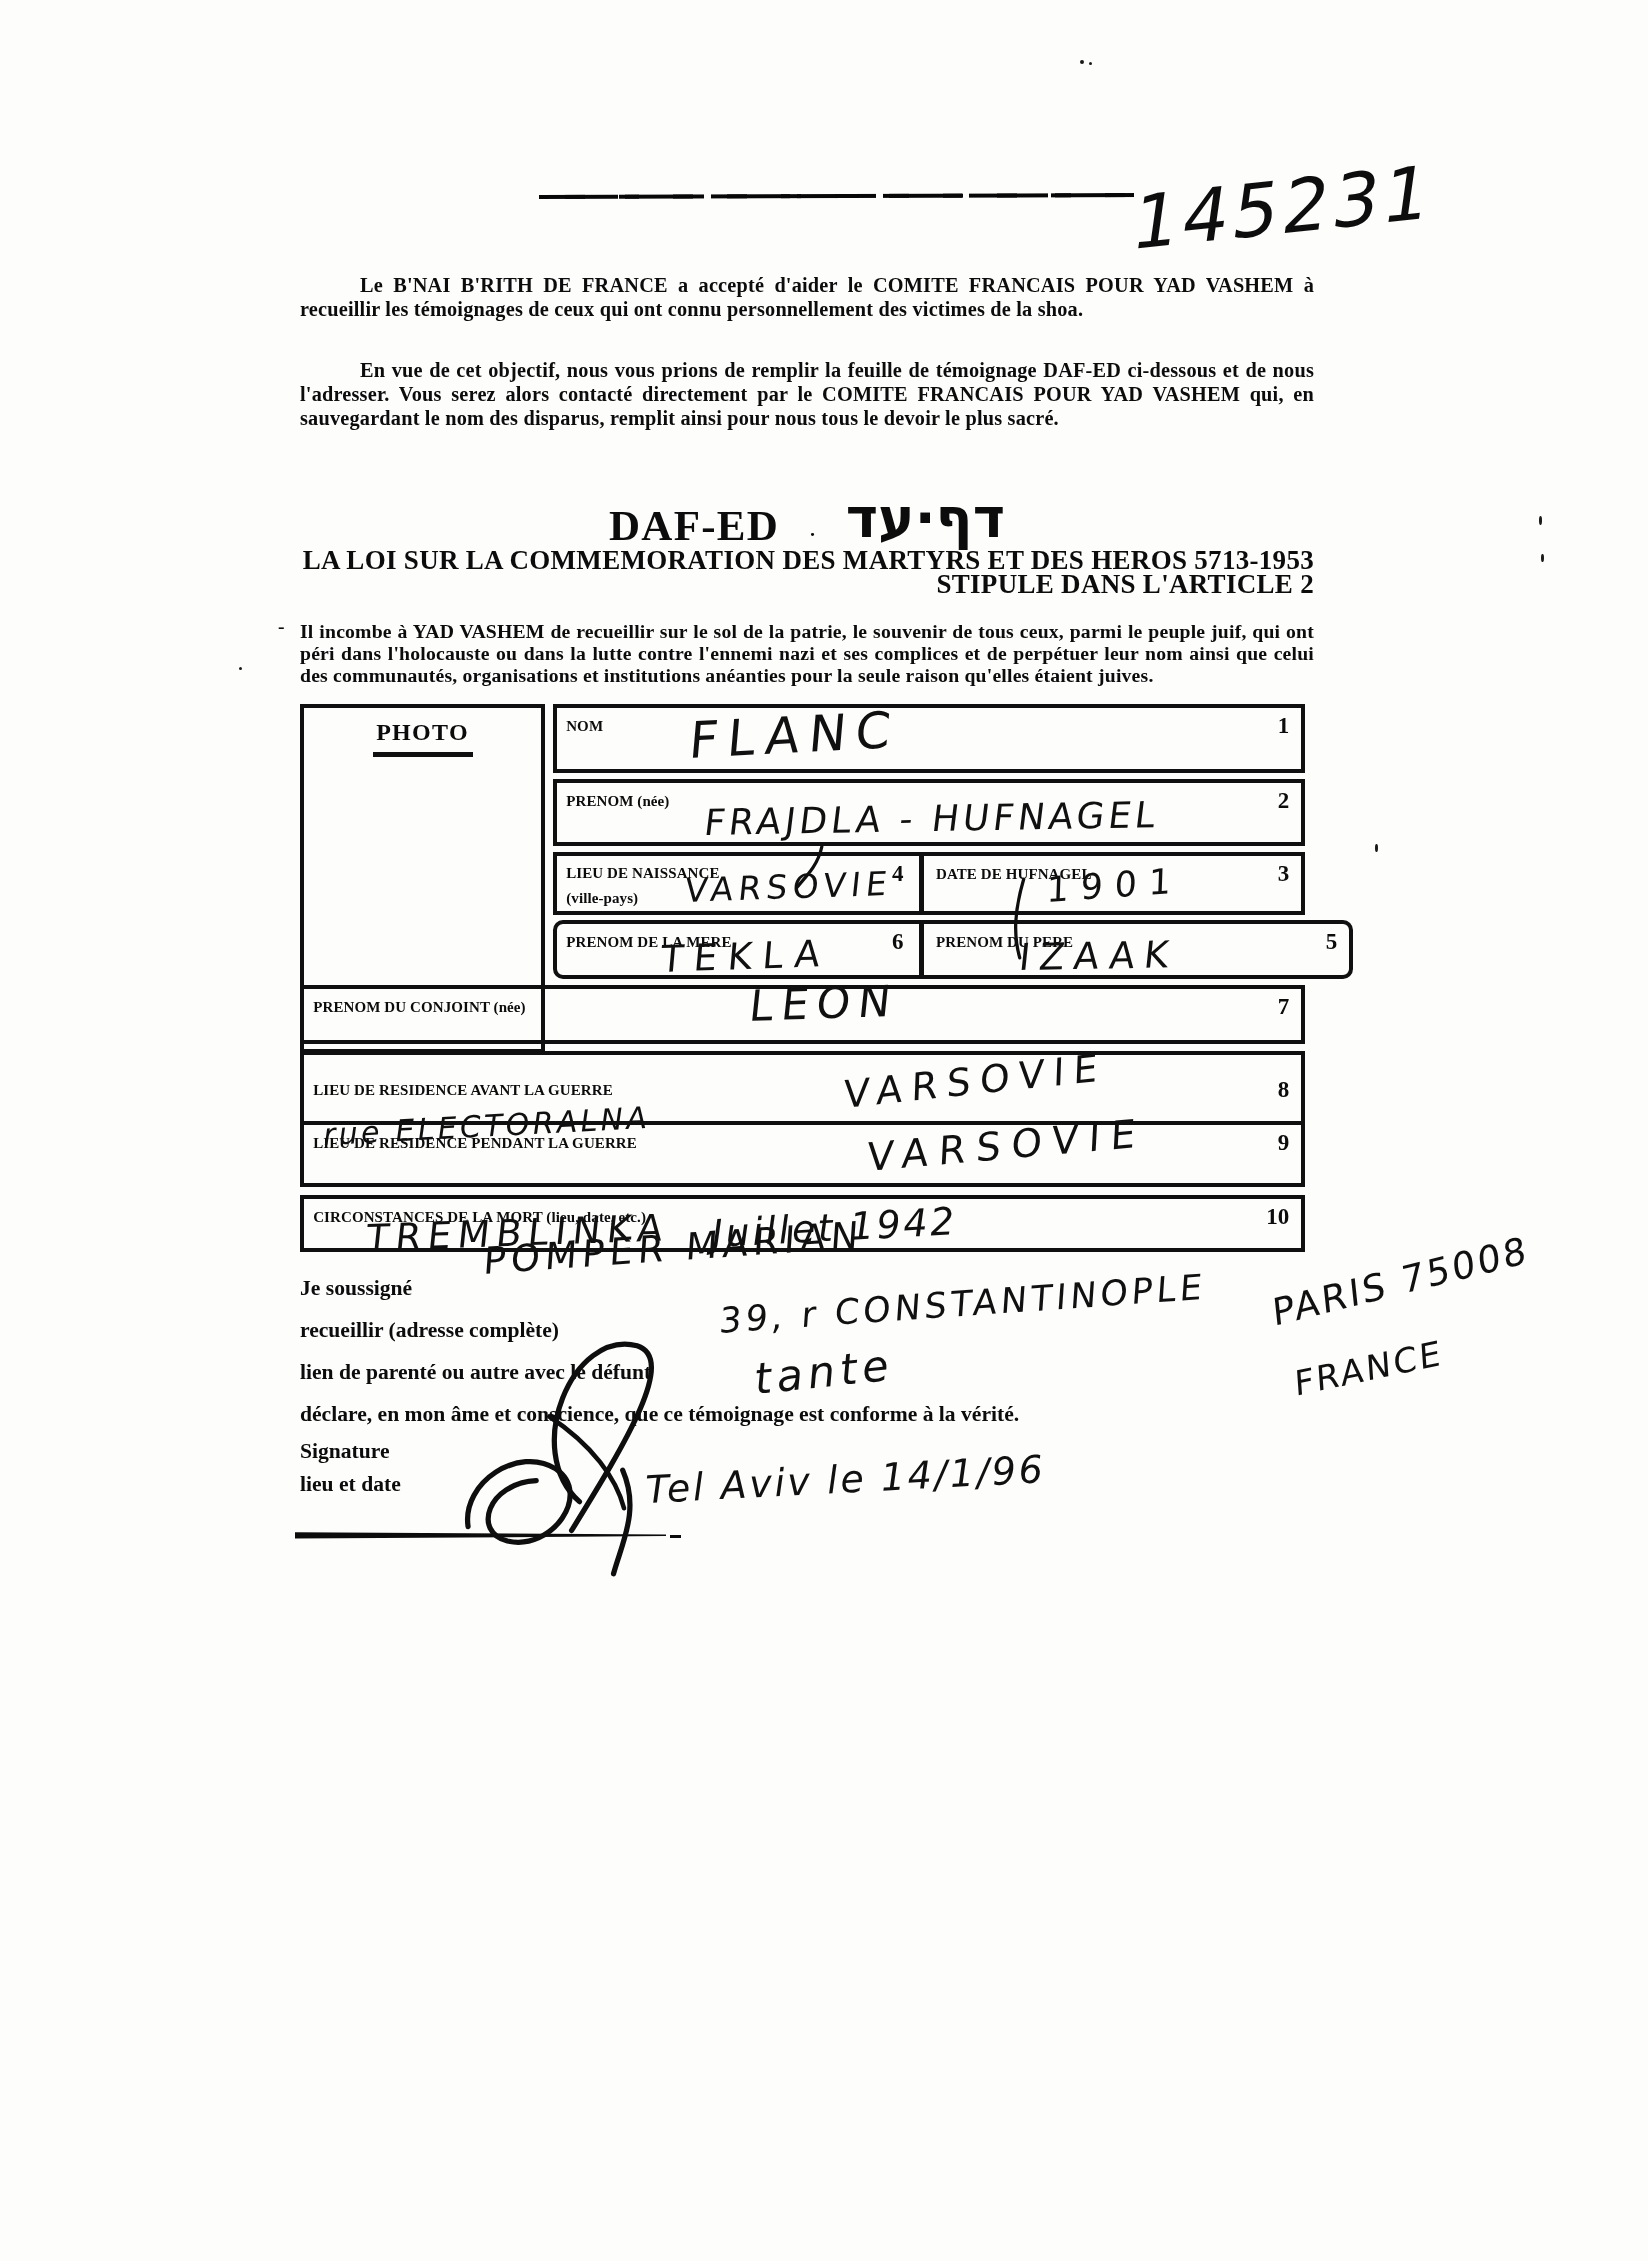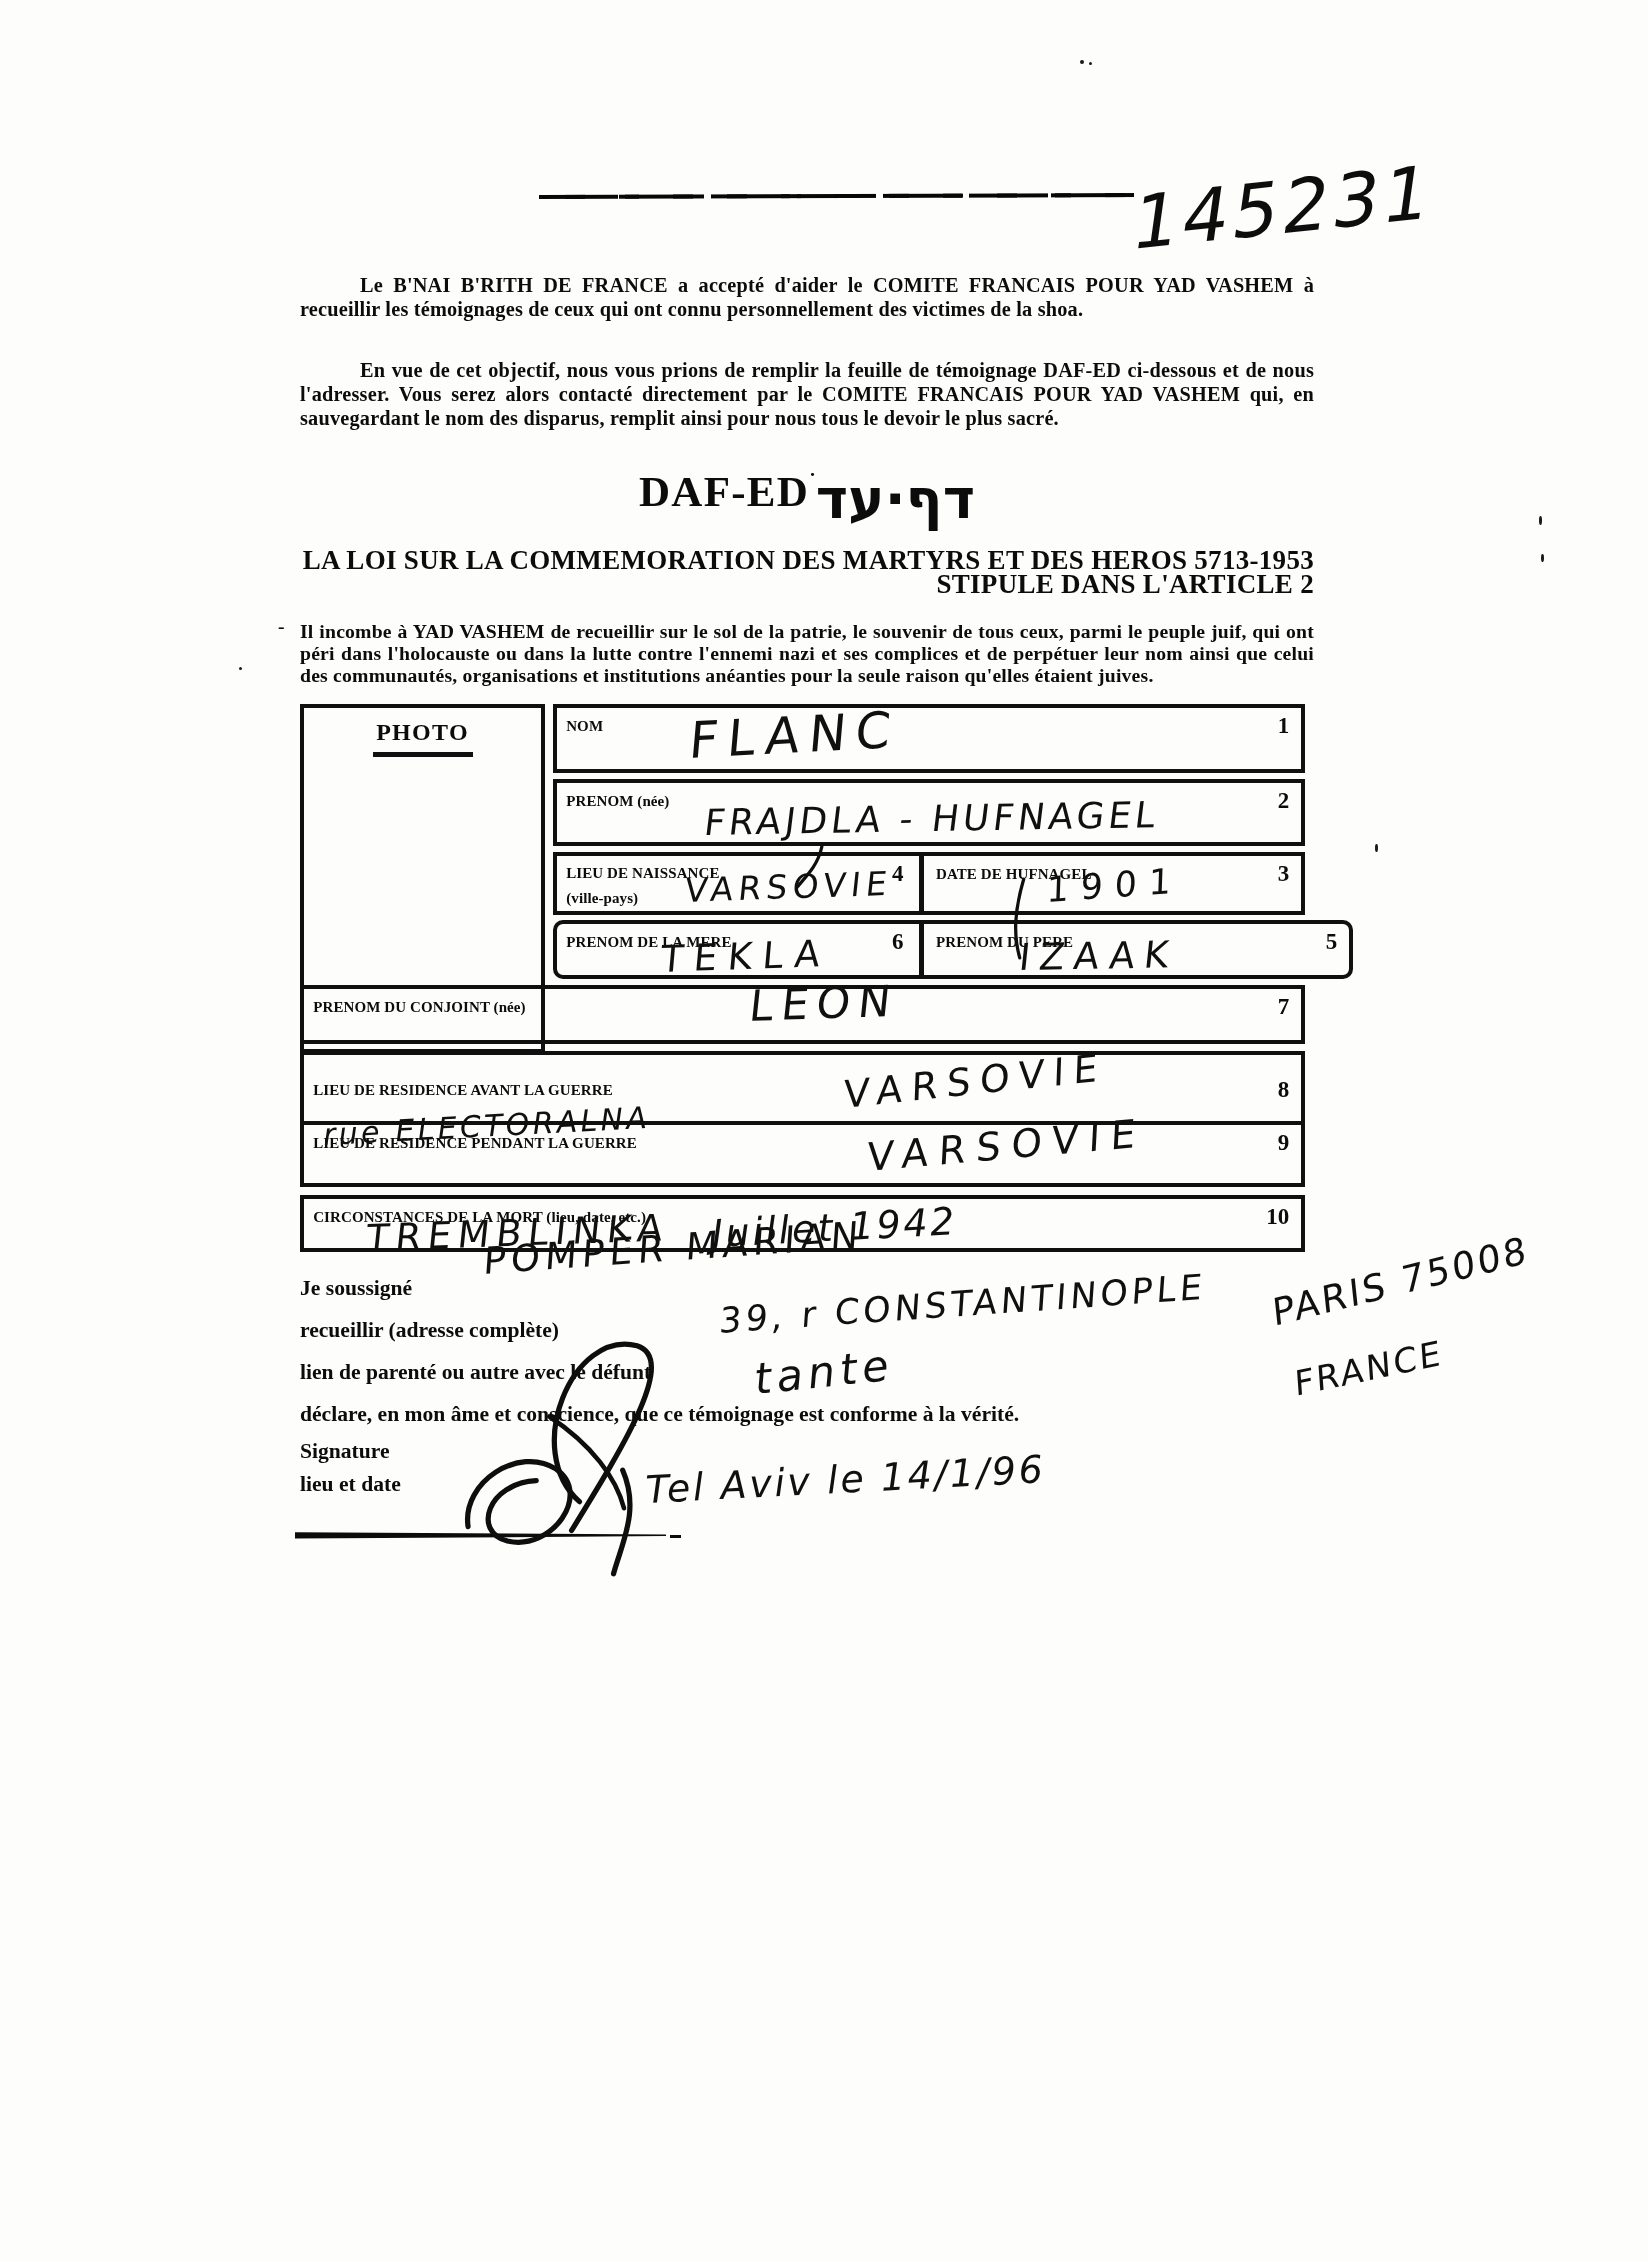--- a/index.html
+++ b/index.html
@@ -16,22 +16,22 @@
   
   .print{font-weight:700;color:#0b0b0b;}
   .para{
     position:absolute;left:300px;width:1014px;
     font-size:20.3px;line-height:24px;
     text-align:justify;font-weight:700;
     letter-spacing:0.2px;
   }
   .indent{text-indent:60px;}
   .title-row{
-    position:absolute;left:300px;top:467px;width:1014px;
-    display:flex;justify-content:center;align-items:flex-start;
+    position:absolute;left:300px;top:486px;width:1014px;
+    display:flex;justify-content:center;align-items:flex-end;gap:30px;
   }
   .title-latin{font-size:43px;font-weight:700;letter-spacing:1.3px;}
   .title-dot{font-size:19.7px;font-weight:700;transform:translateY(-3.9px);}
   .title-hebrew{font-family:"DejaVu Sans",sans-serif;font-size:55px;font-weight:700;direction:rtl;}
   .law-heading{
     position:absolute;left:300px;width:1014px;text-align:right;
     font-size:27px;line-height:24px;font-weight:700;letter-spacing:0.3px;
   }
   .law-dash{position:absolute;left:278px;top:615px;font-size:19.7px;font-weight:700;}
   

